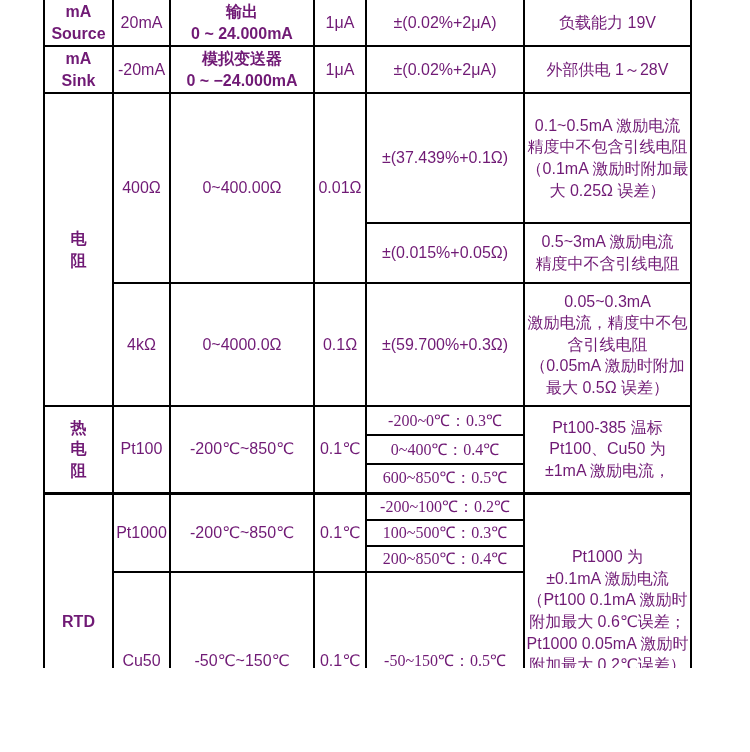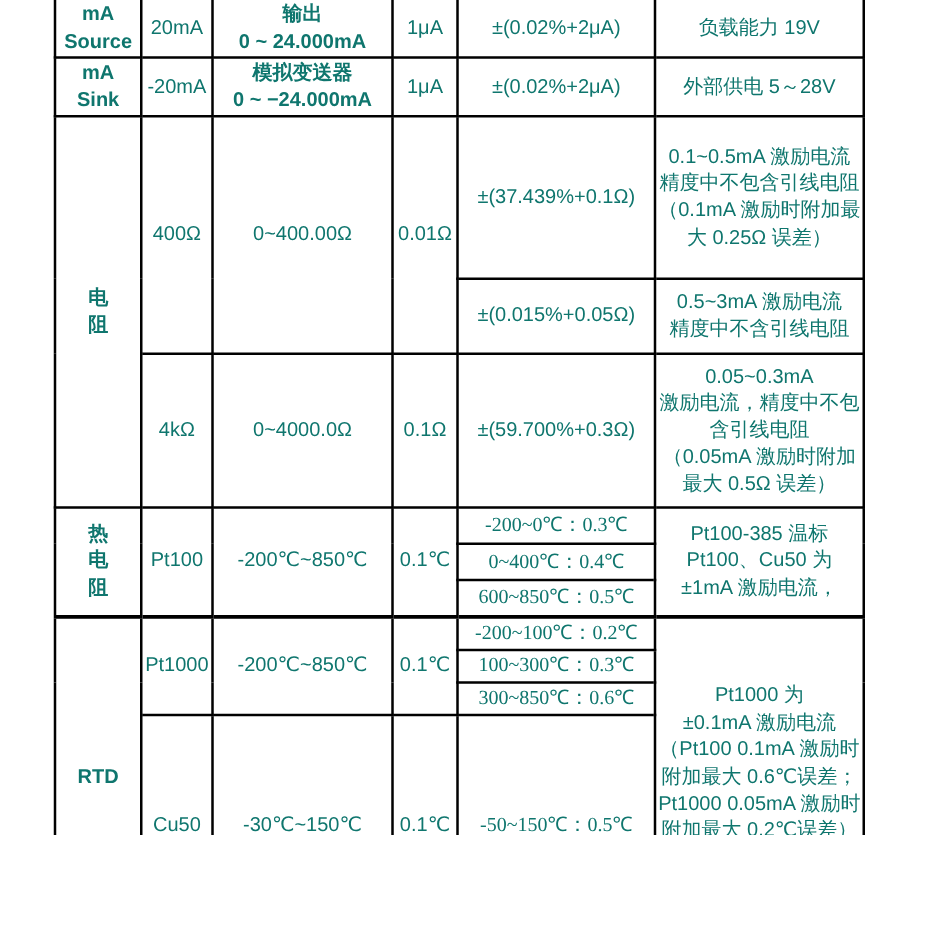--- a/index.html
+++ b/index.html
@@ -3,21 +3,21 @@
 <meta charset="utf-8">
 <style>
   html, body { margin: 0; padding: 0; }
   .page {
     position: relative;
     width: 750px;
     height: 668px;
     background: #ffffff;
     overflow: hidden;
     font-family: "Liberation Sans", "DejaVu Sans", sans-serif;
-    color: #0f766e;
+    color: #701a75;
   }
   table.spec {
     position: absolute;
     left: 43px;
     top: 0;
     border-collapse: collapse;
     table-layout: fixed;
   }
   table.spec td {
     border: 2px solid #000;
@@ -80,21 +80,21 @@
       </tr>
 
       <tr style="height:47px">
         <td class="cat">mA
 Sink</td>
         <td>-20mA</td>
         <td class="bold">模拟变送器
 0 ~ −24.000mA</td>
         <td>1μA</td>
         <td>±(0.02%+2μA)</td>
-        <td class="note-single">外部供电 5～28V</td>
+        <td class="note-single">外部供电 1～28V</td>
       </tr>
 
       <tr style="height:130px">
         <td class="cat" rowspan="3">电
 阻</td>
         <td rowspan="2">400Ω</td>
         <td rowspan="2">0~400.00Ω</td>
         <td rowspan="2">0.01Ω</td>
         <td>±(37.439%+0.1Ω)</td>
         <td class="note note-j">0.1~0.5mA 激励电流
@@ -143,27 +143,27 @@
         <td rowspan="3">-200℃~850℃</td>
         <td rowspan="3">0.1℃</td>
         <td class="acc-right">-200~100℃：0.2℃</td>
         <td class="note note-j lh27" rowspan="4">Pt1000 为
 ±0.1mA 激励电流
 （Pt100 0.1mA 激励时附加最大 0.6℃误差；
 Pt1000 0.05mA 激励时附加最大 0.2℃误差）
 精度中不包含引线电阻</td>
       </tr>
       <tr style="height:26px">
-        <td class="acc-right">100~300℃：0.3℃</td>
+        <td class="acc-right">100~500℃：0.3℃</td>
       </tr>
       <tr style="height:26px">
-        <td class="acc-right">300~850℃：0.6℃</td>
+        <td class="acc-right">200~850℃：0.4℃</td>
       </tr>
 
       <tr style="height:178px">
         <td>Cu50</td>
-        <td>-30℃~150℃</td>
+        <td>-50℃~150℃</td>
         <td>0.1℃</td>
         <td class="acc-right">-50~150℃：0.5℃</td>
       </tr>
     </tbody>
   </table>
 </div>
 
 </body></html>

